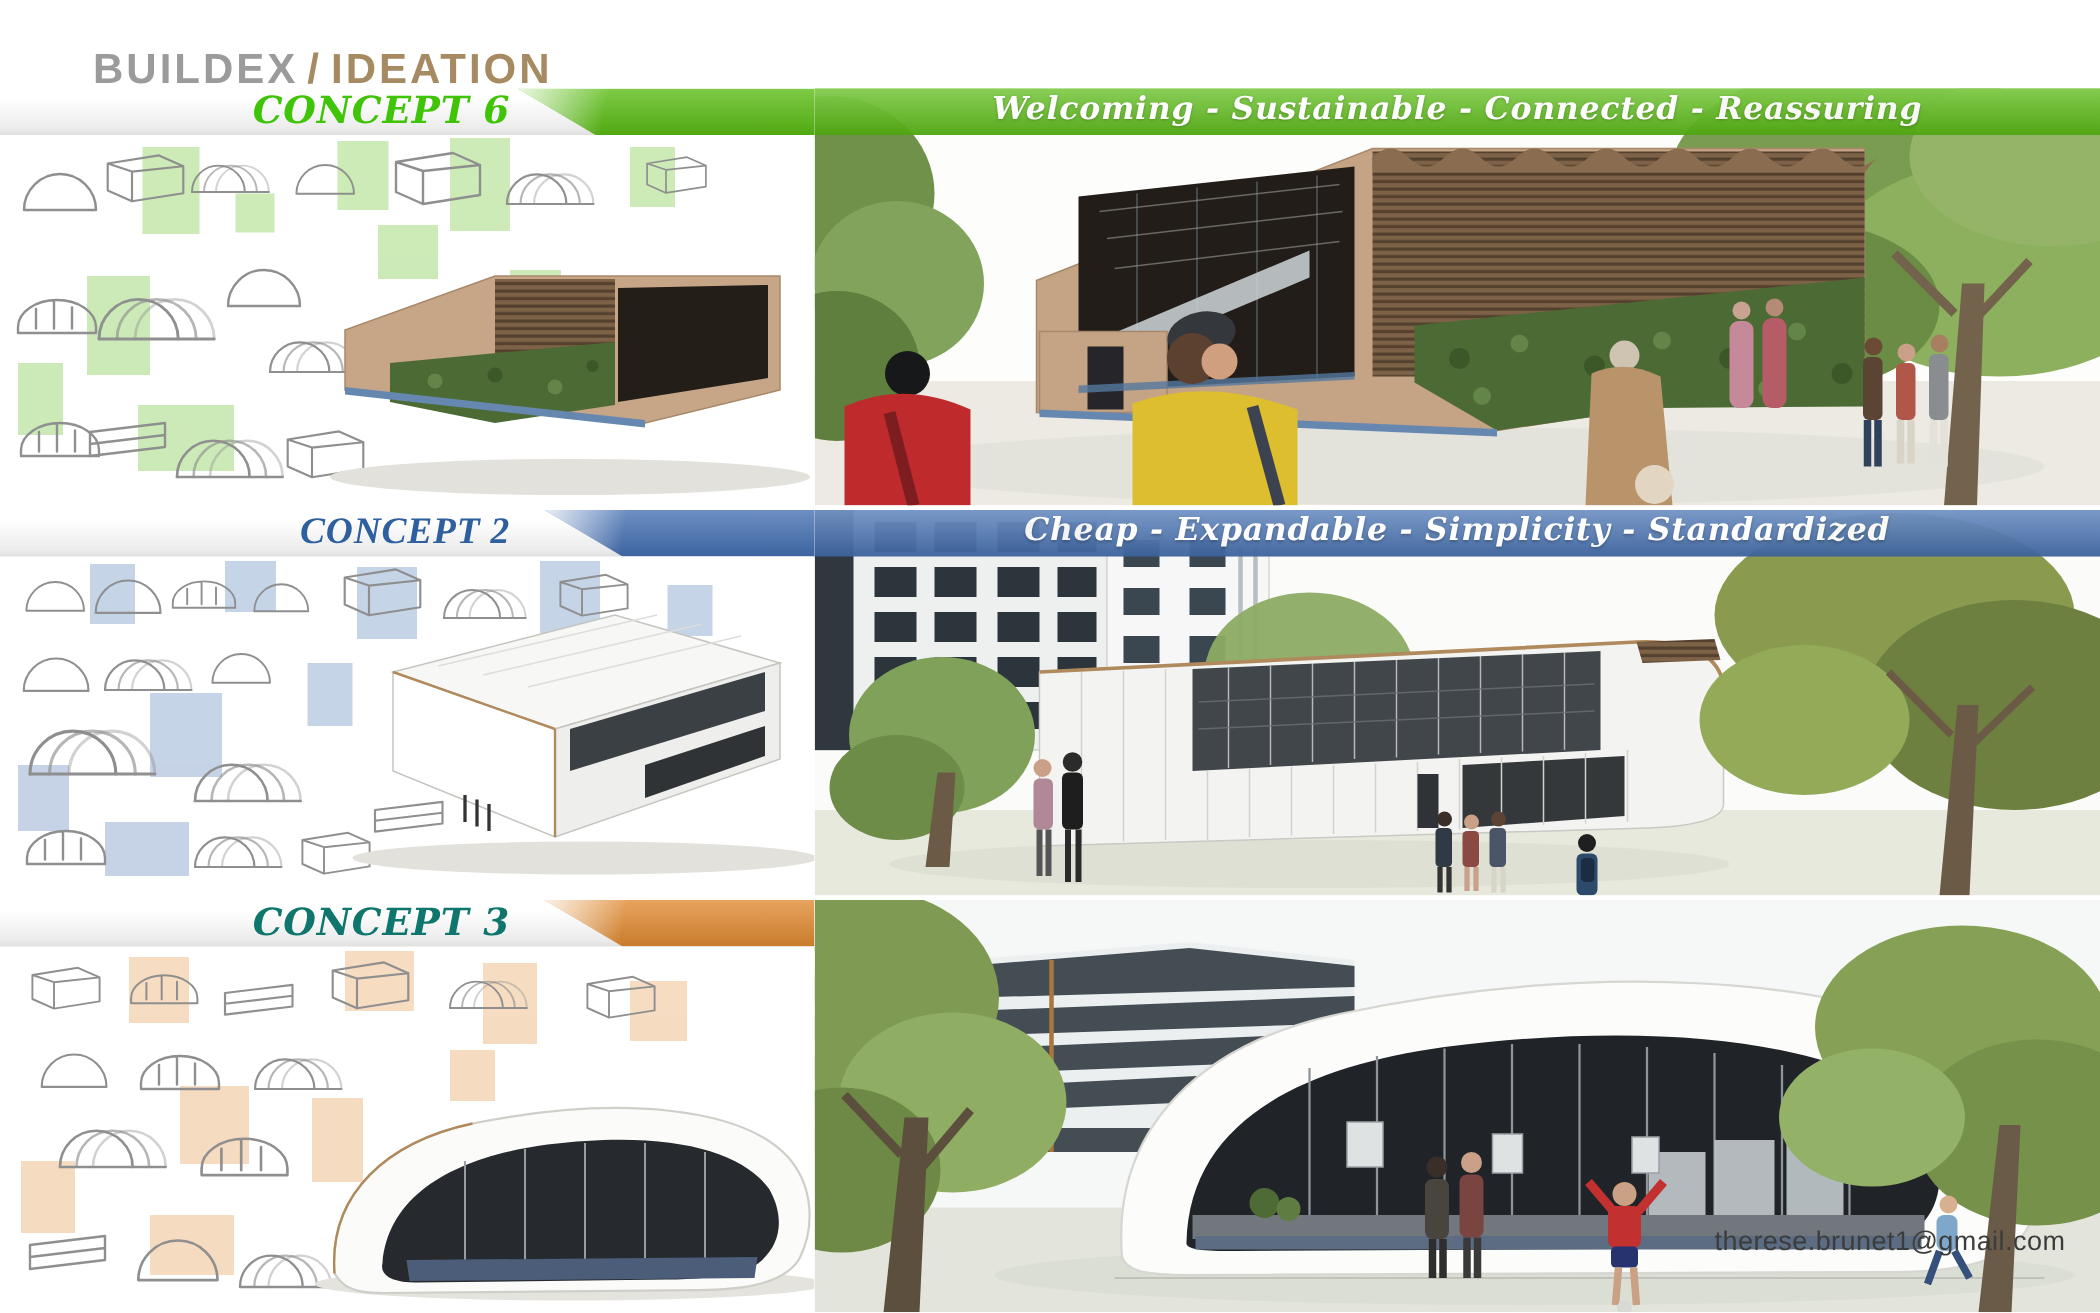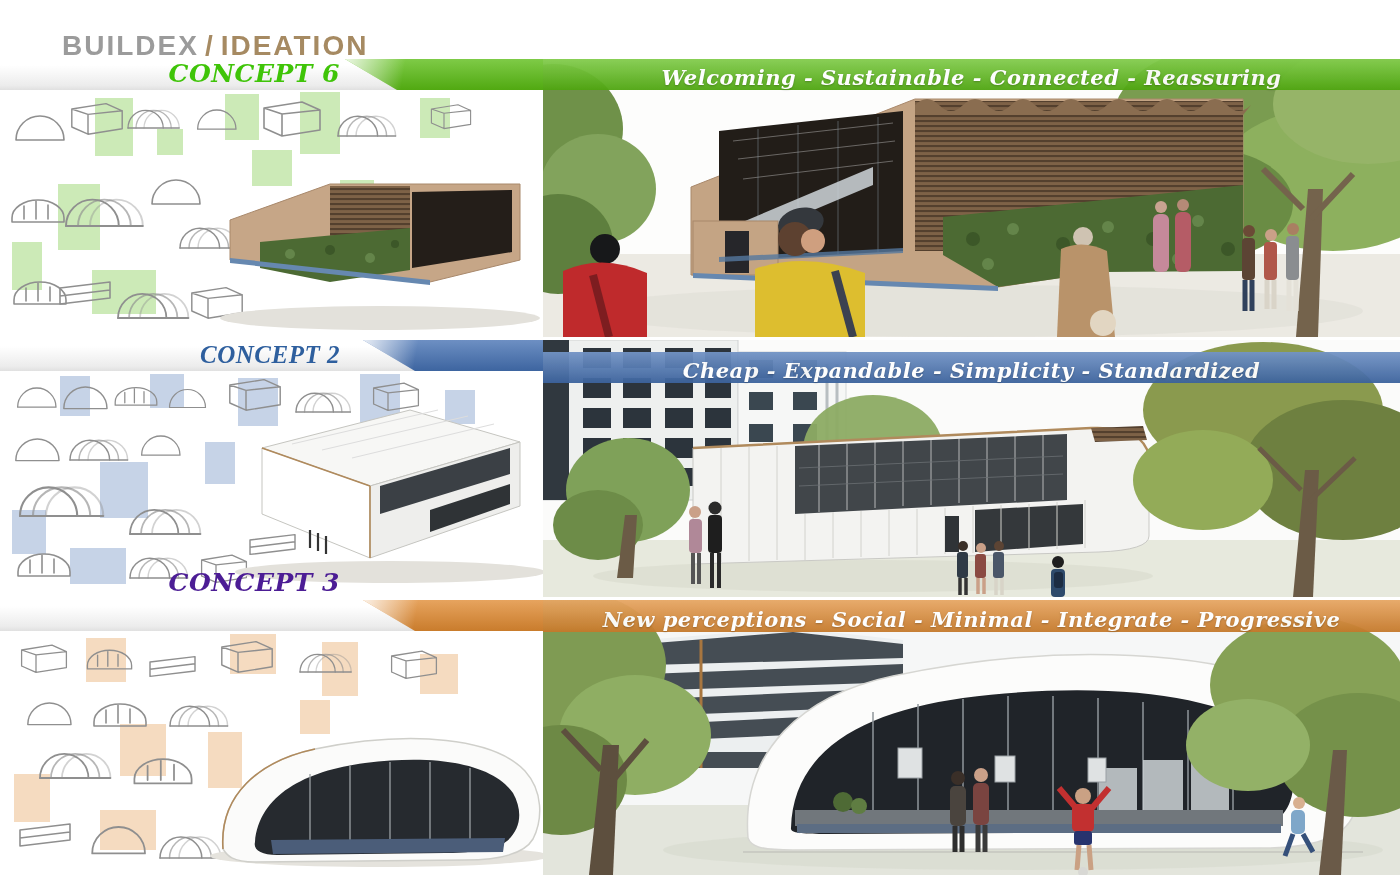--- a/index.html
+++ b/index.html
@@ -28,21 +28,21 @@
   }
   .concept-label{
     position:absolute;left:0;width:340px;height:31px;line-height:30px;
     text-align:right;font-family:"DejaVu Serif","Liberation Serif",serif;
     font-style:italic;font-weight:bold;font-size:25px;letter-spacing:0.5px;
   }
   .render-panel{position:absolute;left:543px;width:857px;overflow:hidden;background:#fbfbfa;}
   .render-panel svg{display:block;}
   .banner{
     position:absolute;left:543px;width:857px;height:31px;
-    display:flex;align-items:flex-end;justify-content:center;
+    display:flex;align-items:flex-start;justify-content:center;
     background-image:linear-gradient(180deg,rgba(255,255,255,.25),rgba(0,0,0,.12));
     opacity:.95;
   }
   .banner .caption{
     color:#ffffff;font-family:"DejaVu Serif","Liberation Serif",serif;
     font-style:italic;font-weight:bold;font-size:21px;letter-spacing:0.5px;
     text-shadow:0 1px 2px rgba(0,0,0,.25);white-space:nowrap;
   }
   .sketch-panel{position:absolute;left:0;width:543px;overflow:hidden;background:#ffffff;}
   .sketch-panel svg{display:block;}
@@ -312,21 +312,21 @@
           <path d="M453,238 L453,255 M459,238 L459,255" stroke="#d8d4c8" stroke-width="3.5"></path>
         <circle cx="515" cy="222" r="6" fill="#1f1f1f"></circle>
           <rect x="508" y="229" width="14" height="28" rx="4" fill="#2e4a6b"></rect>
           <rect x="511" y="232" width="9" height="16" rx="3" fill="#1c2c42"></rect>
       </g>
     </svg>
   </div>
   <div class="label-strip" style="top:340px"></div>
   <div class="label-band" style="top: 340px; left: 363px; width: 180px; background-color: rgb(68, 112, 178);"></div>
   <div class="concept-label" style="top: 340px; color: rgb(46, 95, 158); font-family: Liberation Serif, serif;">CONCEPT 2</div>
-  <div class="banner" style="top: 352px; background-color: rgb(68, 112, 178);">
+  <div class="banner" style="top: 340px; background-color: rgb(68, 112, 178);">
     <span class="caption">Cheap - Expandable - Simplicity - Standardized</span>
   </div>
   <div class="sketch-panel" style="top:372px;height:223px">
     <svg viewBox="0 0 543 223" width="543" height="223">
       <g fill="#4470b2" opacity=".3">
         <rect x="60" y="4" width="30" height="40"></rect>
           <rect x="150" y="2" width="34" height="34"></rect>
         <rect x="238" y="6" width="40" height="48"></rect>
           <rect x="360" y="2" width="40" height="50"></rect>
         <rect x="100" y="90" width="48" height="56"></rect>
@@ -435,24 +435,21 @@
         <path d="M536,245 L534,270 M546,245 L548,270" stroke="#caa184" stroke-width="5" fill="none"></path>
         <circle cx="540" cy="272" r="5" fill="#d8d8d4"></circle>
         <circle cx="756" cy="203" r="6" fill="#d8b090"></circle>
         <rect x="748" y="210" width="14" height="24" rx="5" fill="#7fa7c9"></rect>
         <path d="M750,234 L742,256 M760,234 L770,252" stroke="#35507a" stroke-width="5" fill="none"></path>
       </g>
     </svg>
   </div>
   <div class="label-strip" style="top:600px"></div>
   <div class="label-band" style="top: 600px; left: 363px; width: 180px; background-color: rgb(224, 138, 49);"></div>
-  <div class="concept-label" style="top: 568px; color: #4c1d95;">CONCEPT 3</div>
-  <div class="banner" style="top: 600px; height: 32px; background-color: rgb(224, 138, 49);">
-    <span class="caption">New perceptions - Social - Minimal - Integrate - Progressive</span>
-  </div>
+  <div class="concept-label" style="top: 600px; color: #0f766e;">CONCEPT 3</div>
   <div class="sketch-panel" style="top:634px;height:241px">
     <svg viewBox="0 0 543 241" width="543" height="241">
       <g fill="#e08a31" opacity=".3">
         <rect x="86" y="4" width="40" height="44"></rect>
           <rect x="230" y="0" width="46" height="40"></rect>
         <rect x="322" y="8" width="36" height="54"></rect>
           <rect x="420" y="20" width="38" height="40"></rect>
         <rect x="120" y="90" width="46" height="52"></rect>
           <rect x="14" y="140" width="36" height="48"></rect>
         <rect x="100" y="176" width="56" height="40"></rect>
@@ -481,14 +478,15 @@
         <path d="M255,208 C259,161 305,137 365,129 C445,119 495,133 513,159 C523,177 521,195 507,207 C495,217 465,219 445,219 L277,221 C261,221 253,216 255,208 Z" fill="#262a2f"></path>
         <g stroke="#9aa0a4" stroke-width="1.3">
           <path d="M310,140 L310,218 M350,132 L350,218 M390,128 L390,218 M430,128 L430,218 M470,134 L470,218" fill="none"></path>
         </g>
         <polygon points="271,206 505,204 503,218 273,220" fill="#4b5d79"></polygon>
         <path d="M223,215 C219,161 259,127 315,115" fill="none" stroke="#b08a5c" stroke-width="1.6"></path>
       </g>
     </svg>
   </div>
 
+  <div class="email">therese.brunet1@gmail.com</div>
 
 </div>
 
 </body></html>

